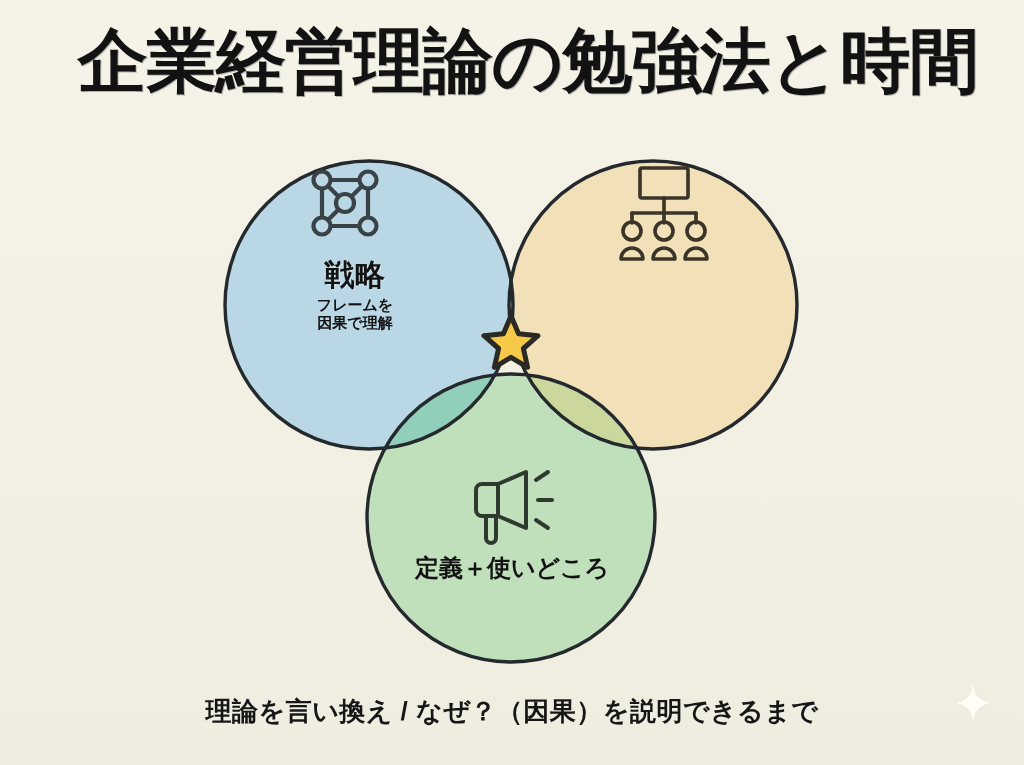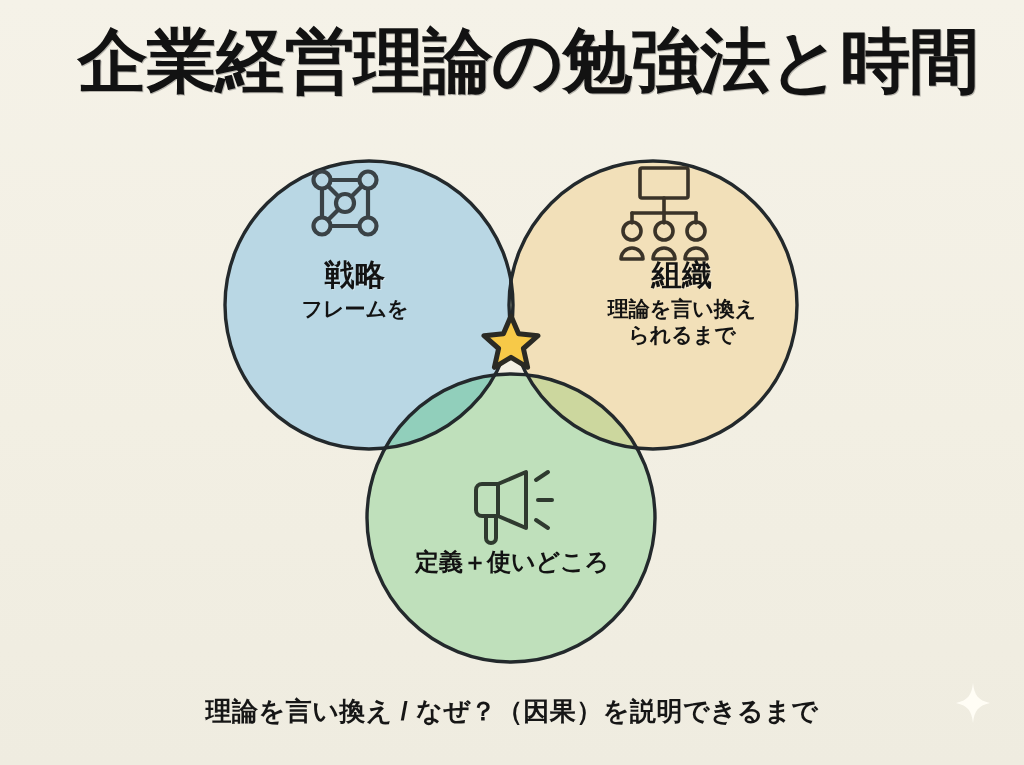--- a/index.html
+++ b/index.html
@@ -63,32 +63,32 @@
   }
   .lobe-title {
     font-size: 30px;
     font-weight: 700;
     letter-spacing: 0.5px;
     line-height: 1.12;
     text-shadow: 1px 1px 0 rgba(255,255,255,0.35);
     font-family: Liberation Serif, serif;
   }
   .lobe-sub {
-    font-size: 21px;
+    font-size: 15px;
     font-weight: 700;
     line-height: 1.24;
     margin-top: 4px;
     letter-spacing: 0px;
   }
 
   #lobe-strategy  { left: 250px; top: 138px; width: 210px; }
   #lobe-org       { left: 566px; top: 138px; width: 232px; }
   #lobe-marketing { left: 340px; top: 415px; width: 344px; }
   #lobe-marketing .lobe-title { font-size: 35px; letter-spacing: 1px; }
-  #lobe-marketing .lobe-sub  { font-size: 24px; margin-top: 12px; }
+  #lobe-marketing .lobe-sub  { font-size: 24px; margin-top: 18px; }
 
   
   .center-block {
     position: absolute;
     left: 362px;
     top: 200px;
     width: 300px;
     text-align: center;
     pointer-events: none;
   }
@@ -214,27 +214,23 @@
     </g>
 
     <g transform="translate(511,222)">
       <path d="M0,-26 L7.6,-8.2 L27,-6.3 L12.4,6.5 L16.6,25.3 L0,15.3 L-16.6,25.3 L-12.4,6.5 L-27,-6.3 L-7.6,-8.2 Z" fill="#f7c948" stroke="#2a2a24" stroke-width="5" stroke-linejoin="round"></path>
     </g>
   </svg>
 
   <div class="lobe-label" id="lobe-strategy">
     <div class="lobe-title">戦略</div>
     <div class="lobe-sub">フレームを</div>
+    <div class="lobe-sub" style="margin-top:0">因果で理解</div>
   </div>
 
-  <div class="lobe-label" id="lobe-org">
-    <div class="lobe-title">組織</div>
-    <div class="lobe-sub">理論を言い換え</div>
-    <div class="lobe-sub" style="margin-top:0">られるまで</div>
-  </div>
 
   <div class="lobe-label" id="lobe-marketing">
     <div class="lobe-sub">定義＋使いどころ</div>
   </div>
 
 
 </div>
 
 <div class="caption">理論を言い換え / なぜ？（因果）を説明できるまで</div>
 

